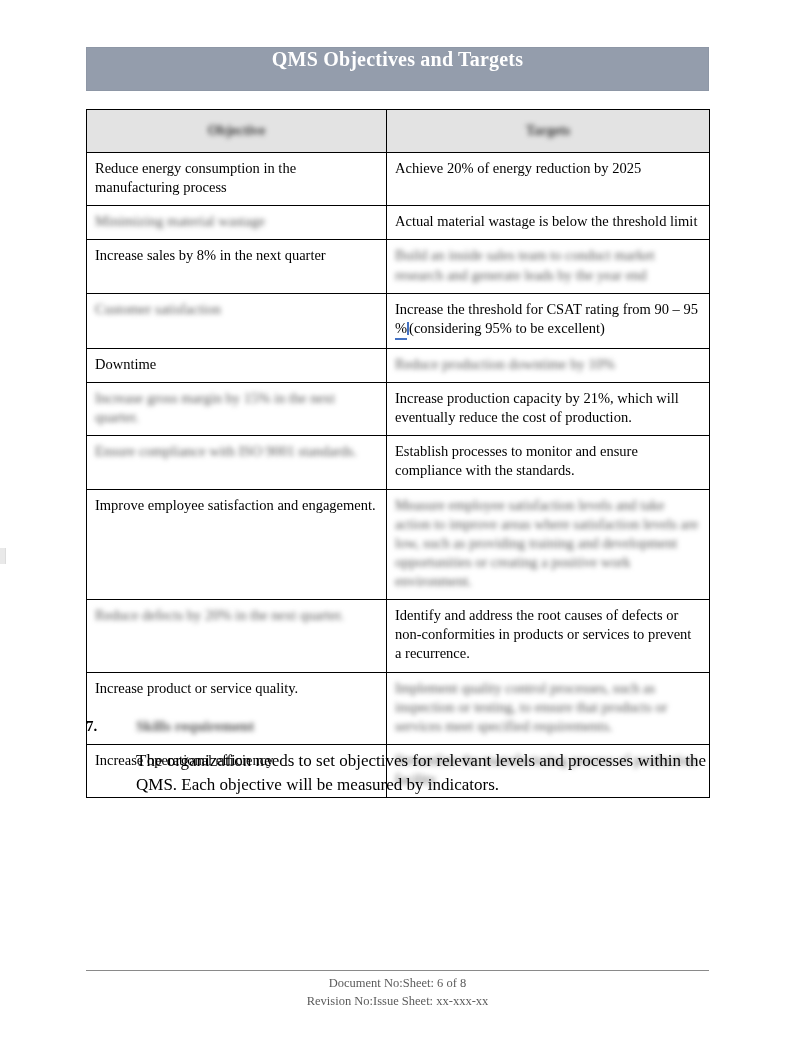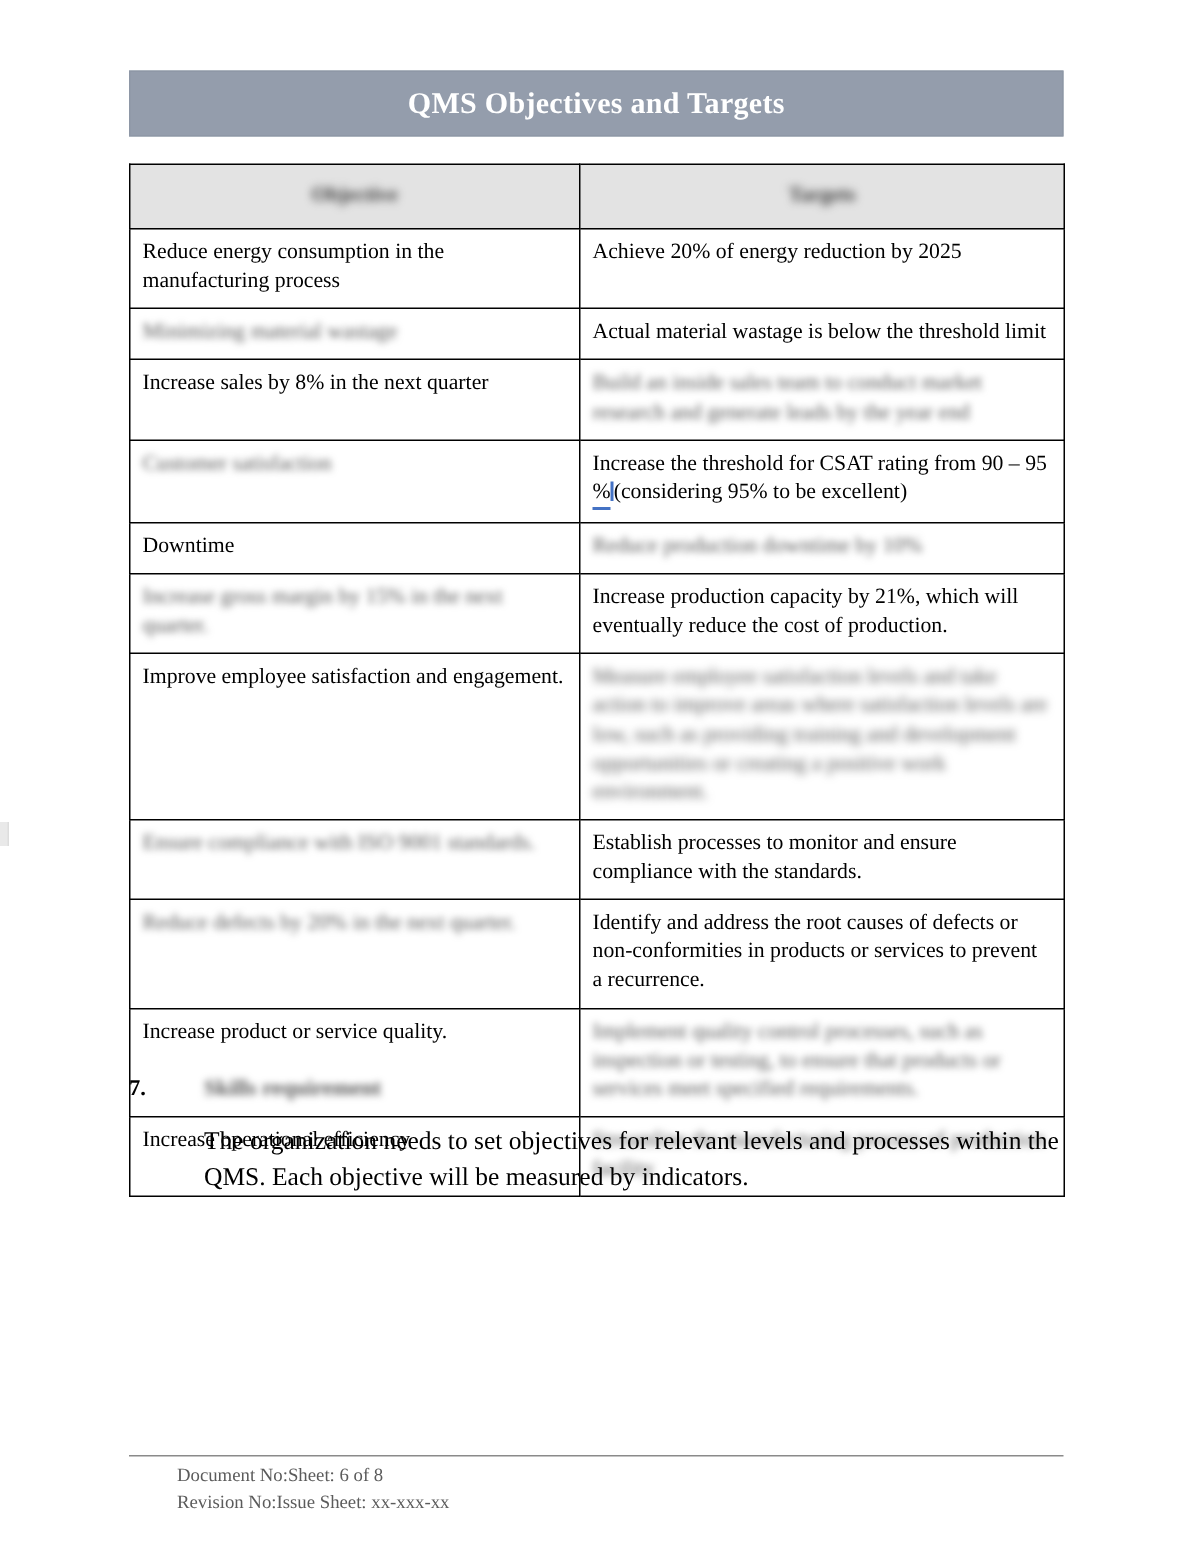--- a/index.html
+++ b/index.html
@@ -39,21 +39,20 @@
   .title-banner {
     position: absolute;
     left: 86px;
     top: 47px;
     width: 623px;
     height: 44px;
     background: #949DAC;
     border: 1px solid #8e97a6;
     box-sizing: border-box;
     display: flex;
-    align-items: center;
     justify-content: center;
   }
   .title-banner .title-text {
     color: #ffffff;
     font-size: 20px;
     font-weight: bold;
     letter-spacing: 0.2px;
   }
 
   
@@ -157,22 +156,21 @@
     top: 970px;
     width: 623px;
     border-top: 1px solid #8a8a8a;
     padding-top: 4px;
     color: #5b5b5b;
     font-size: 12.5px;
     line-height: 1.42;
   }
   .footer-row {
     display: flex;
-    justify-content: flex-start;
-    margin-left: 32px;
+    justify-content: center;
   }
   .footer-left, .footer-right { white-space: nowrap; }
   .footer-right { text-align: right; }
 </style>
 </head>
 <body>
 
 <div class="page">
 
   <div class="edge-nub"></div>
@@ -215,26 +213,26 @@
       </tr>
       <tr>
         <td><span>Downtime</span></td>
         <td><span class="blur">Reduce production downtime by 10%</span></td>
       </tr>
       <tr>
         <td><span class="blur">Increase gross margin by 15% in the next quarter.</span></td>
         <td><span>Increase production capacity by 21%, which will eventually reduce the cost of production.</span></td>
       </tr>
       <tr>
+        <td><span class="blur">Ensure compliance with ISO 9001 standards.</span></td>
+        <td><span>Establish processes to monitor and ensure compliance with the standards.</span></td>
+      </tr>
+      <tr>
         <td><span>Improve employee satisfaction and engagement.</span></td>
         <td><span class="blur strong">Measure employee satisfaction levels and take action to improve areas where satisfaction levels are low, such as providing training and development opportunities or creating a positive work environment.</span></td>
-      </tr>
-      <tr>
-        <td><span class="blur">Ensure compliance with ISO 9001 standards.</span></td>
-        <td><span>Establish processes to monitor and ensure compliance with the standards.</span></td>
       </tr>
       <tr>
         <td><span class="blur">Reduce defects by 20% in the next quarter.</span></td>
         <td><span>Identify and address the root causes of defects or non-conformities in products or services to prevent a recurrence.</span></td>
       </tr>
       <tr>
         <td><span>Increase product or service quality.</span></td>
         <td><span class="blur">Implement quality control processes, such as inspection or testing, to ensure that products or services meet specified requirements.</span></td>
       </tr>
       <tr>

